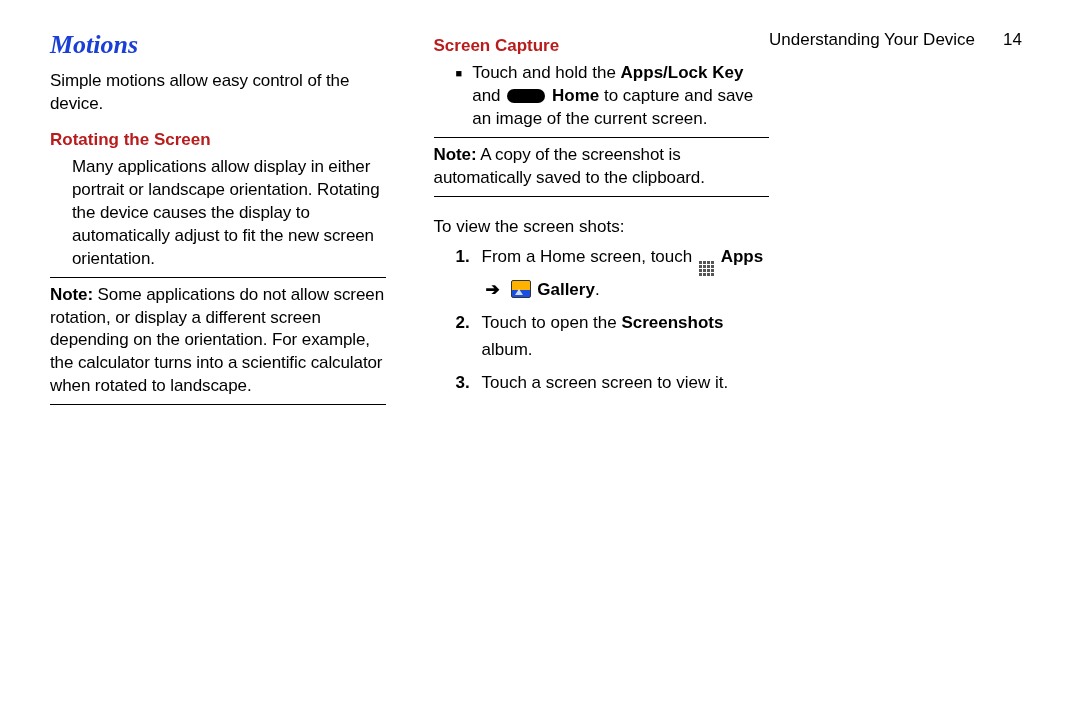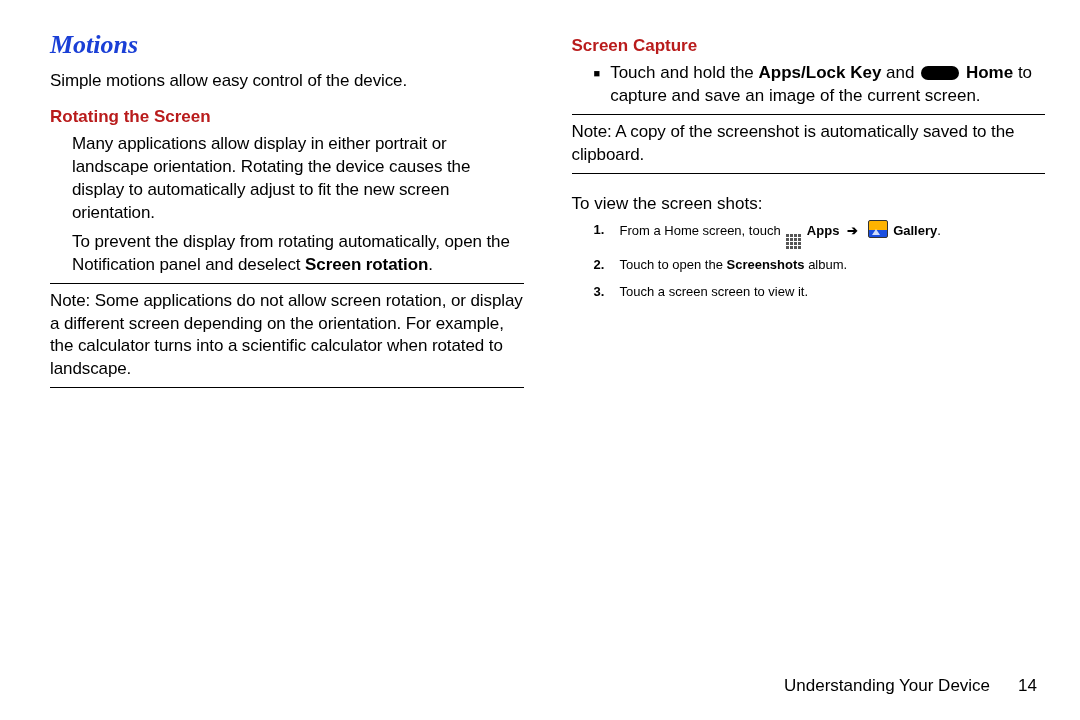--- a/index.html
+++ b/index.html
@@ -8,23 +8,23 @@
     width: 1080px;
     height: 720px;
     background: #fff;
     font-family: Arial, Helvetica, sans-serif;
     color: #000;
   }
   .page {
     box-sizing: border-box;
     width: 1080px;
     height: 720px;
-    padding: 30px 35px 24px 50px;
+    padding: 30px 50px 24px 50px;
     display: flex;
-    flex-direction: column;
+    flex-direction: row;
   }
   .columns {
     display: flex;
     flex: 1;
     gap: 48px;
   }
   .col {
     flex: 1;
     min-width: 0;
   }
@@ -55,40 +55,40 @@
   }
   .hr {
     border: none;
     border-top: 1px solid #000;
     margin: 6px 0 6px 0;
   }
   .note-block {
     margin: 6px 0 6px 0;
   }
   .note-block .lbl {
-    font-weight: normal;
+    font-weight: bold;
   }
   .bullet-row {
     display: flex;
     gap: 10px;
     margin: 6px 0 4px 22px;
     font-size: 17px;
     line-height: 1.35;
   }
   .bullet-mark {
     font-size: 11px;
     line-height: 20px;
     flex: 0 0 auto;
     padding-top:1px;
   }
   .ol {
     list-style: none;
     padding: 0;
     margin: 6px 0 0 22px;
-    font-size: 13px;
+    font-size: 17px;
     line-height: 1.6;
   }
   .ol li {
     counter-increment: step;
     position: relative;
     padding-left: 26px;
     margin-bottom: 6px;
   }
   .ol li::before {
     content: counter(step) ".";
@@ -165,23 +165,20 @@
   <div class="columns">
 
     <div class="col">
       <div class="h1">Motions</div>
       <div class="body">Simple motions allow easy control of the device.</div>
 
       <div class="h2">Rotating the Screen</div>
 
       <div class="body indent">Many applications allow display in either portrait or landscape orientation. Rotating the device causes the display to automatically adjust to fit the new screen orientation.</div>
 
-      <div class="body indent">
-        <span>To prevent the display from rotating automatically, open the Notification panel and deselect </span><b>Screen rotation</b><span>.</span>
-      </div>
 
       <hr class="hr">
 
       <div class="body note-block">
         <span class="lbl">Note:</span><span> Some applications do not allow screen rotation, or display a different screen depending on the orientation. For example, the calculator turns into a scientific calculator when rotated to landscape.</span>
       </div>
 
       <hr class="hr">
     </div>
 

